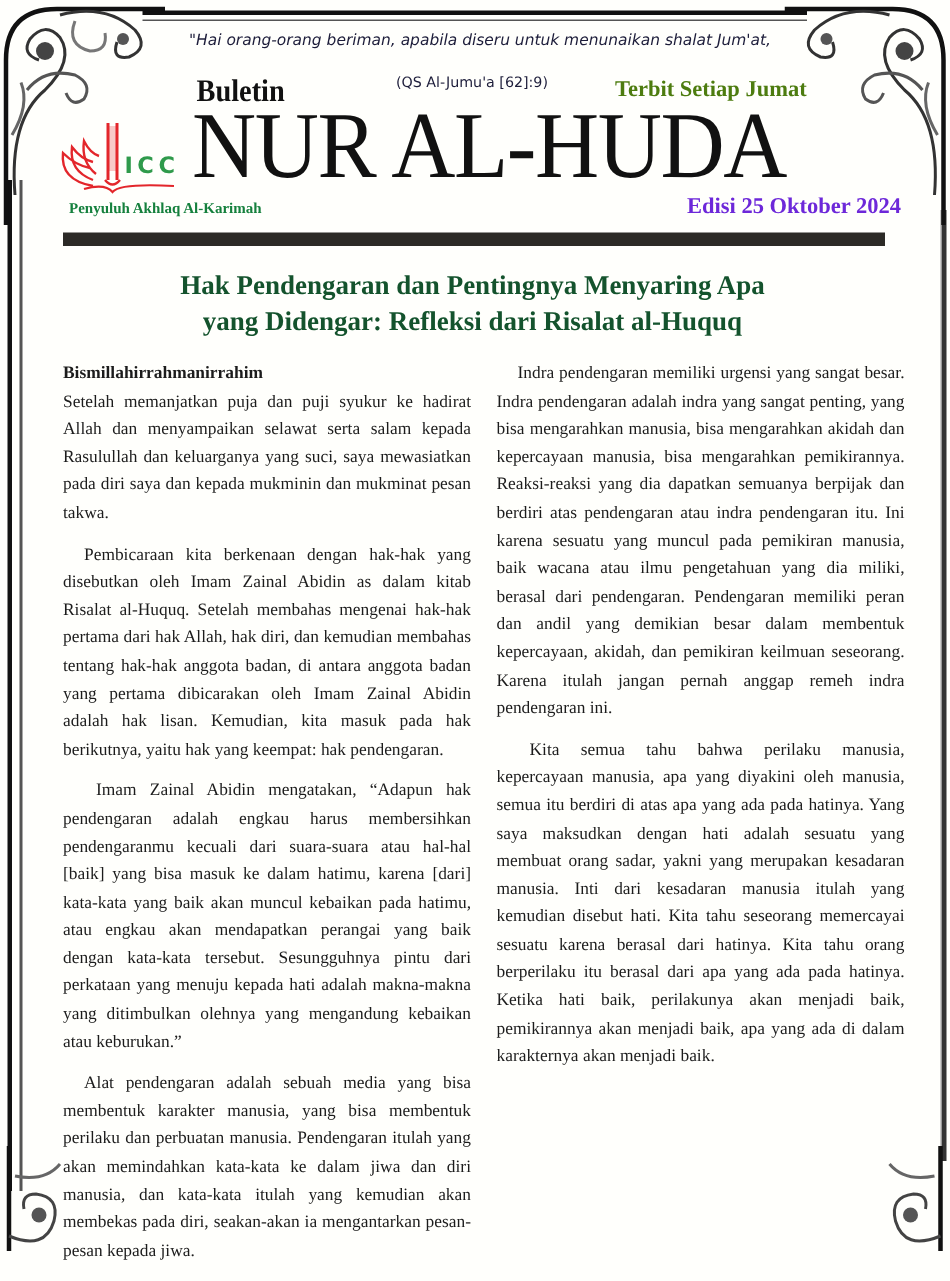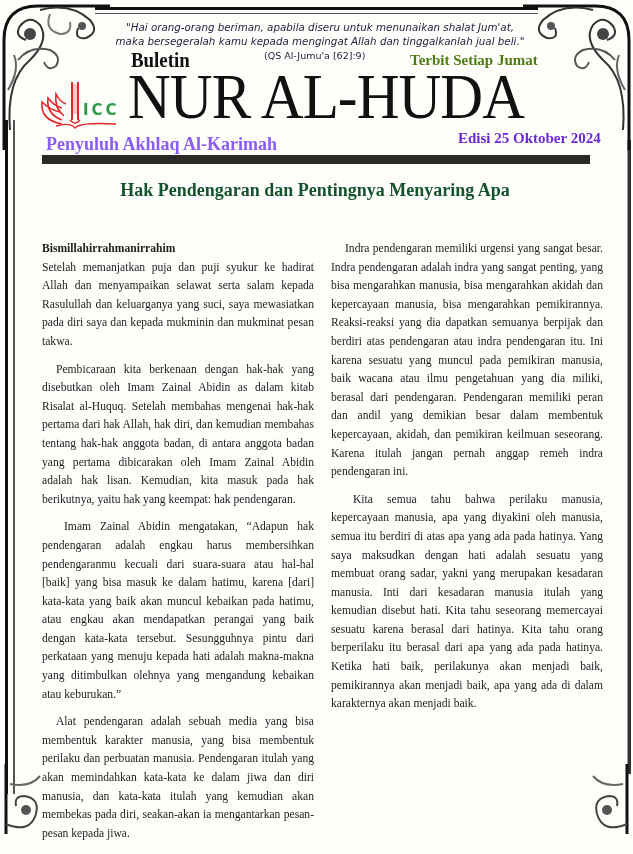--- a/index.html
+++ b/index.html
@@ -53,21 +53,21 @@
   }
   .logo { position:absolute; left:36px; top:80px; width:100px; height:50px; }
   .logo-text {
     position:absolute; left:83px; top:101px;
     font-family:"DejaVu Sans", sans-serif; font-size:15px; font-weight:bold;
     color:#2f9a4b; letter-spacing:3px;
   }
   .tagline {
     position:absolute; left:46px; top:134px;
     font-family:"Liberation Serif", serif; font-weight:bold;
-    font-size:18px; color:#8b5cf6;
+    font-size:10px; color:#15803d;
   }
   .edition {
     position:absolute; left:458px; top:130px;
     font-family:"Liberation Serif", serif; font-weight:bold;
     font-size:15px; color:#6d28d9;
   }
   .head-bar { position:absolute; left:42px; top:155px; width:548px; height:9px; background:#2c2a26; }
 
   
   .article-title {
@@ -133,21 +133,20 @@
   <svg viewBox="0 0 50 90" fill="none" stroke="#444" stroke-width="2">
     <path d="M6 90 L6 20" stroke="#111" stroke-width="3"></path>
     <path d="M6 30 Q30 20 36 40 Q40 56 24 58 Q14 58 16 48"></path>
     <path d="M10 70 Q30 66 40 78" stroke="#666"></path>
     <circle cx="26" cy="44" r="5" fill="#555" stroke="none"></circle>
   </svg>
 </div>
 
 <div class="quote">
   <div>"Hai orang-orang beriman, apabila diseru untuk menunaikan shalat Jum'at,</div>
-  <div>maka bersegeralah kamu kepada mengingat Allah dan tinggalkanlah jual beli."</div>
 </div>
 <div class="quote-source">(QS Al-Jumu'a [62]:9)</div>
 <div class="buletin">Buletin</div>
 <div class="terbit">Terbit Setiap Jumat</div>
 
 <div class="logo">
   <svg viewBox="0 0 100 50" width="100" height="50">
     <g fill="none" stroke="#e3262b" stroke-width="1.6">
       <path d="M26 44 Q4 40 6 22 Q14 30 24 32"></path>
       <path d="M26 40 Q10 34 12 18 Q18 26 26 28"></path>
@@ -161,20 +160,21 @@
 </div>
 <div class="logo-text">ICC</div>
 
 <div class="title-main">NUR AL-HUDA</div>
 <div class="tagline">Penyuluh Akhlaq Al-Karimah</div>
 <div class="edition">Edisi 25 Oktober  2024</div>
 <div class="head-bar"></div>
 
 <div class="article-title">
   <div>Hak Pendengaran dan Pentingnya Menyaring Apa</div>
+  <div>yang Didengar: Refleksi dari Risalat al-Huquq</div>
 </div>
 
 <div class="col col-left">
   <p class="noind tight">Bismillahirrahmanirrahim</p>
   <p class="noind">Setelah memanjatkan puja dan puji syukur ke hadirat Allah dan menyampaikan selawat serta salam kepada Rasulullah dan keluarganya yang suci, saya mewasiatkan pada diri saya dan kepada mukminin dan mukminat pesan takwa.</p>
   <p class="indent">Pembicaraan kita berkenaan dengan hak-hak yang disebutkan oleh Imam Zainal Abidin as dalam kitab Risalat al-Huquq. Setelah membahas mengenai hak-hak pertama dari hak Allah, hak diri, dan kemudian membahas tentang hak-hak anggota badan, di antara anggota badan yang pertama dibicarakan oleh Imam Zainal Abidin adalah hak lisan. Kemudian, kita masuk pada hak berikutnya, yaitu hak yang keempat: hak pendengaran.</p>
   <p class="indent2">Imam Zainal Abidin mengatakan, “Adapun hak pendengaran adalah engkau harus membersihkan pendengaranmu kecuali dari suara-suara atau hal-hal [baik] yang bisa masuk ke dalam hatimu, karena [dari] kata-kata yang baik akan muncul kebaikan pada hatimu, atau engkau akan mendapatkan perangai yang baik dengan kata-kata tersebut. Sesungguhnya pintu dari perkataan yang menuju kepada hati adalah makna-makna yang ditimbulkan olehnya yang mengandung kebaikan atau keburukan.”</p>
   <p class="indent">Alat pendengaran adalah sebuah media yang bisa membentuk karakter manusia, yang bisa membentuk perilaku dan perbuatan manusia. Pendengaran itulah yang akan memindahkan kata-kata ke dalam jiwa dan diri manusia, dan kata-kata itulah yang kemudian akan membekas pada diri, seakan-akan ia mengantarkan pesan-pesan kepada jiwa.</p>
 </div>
 

